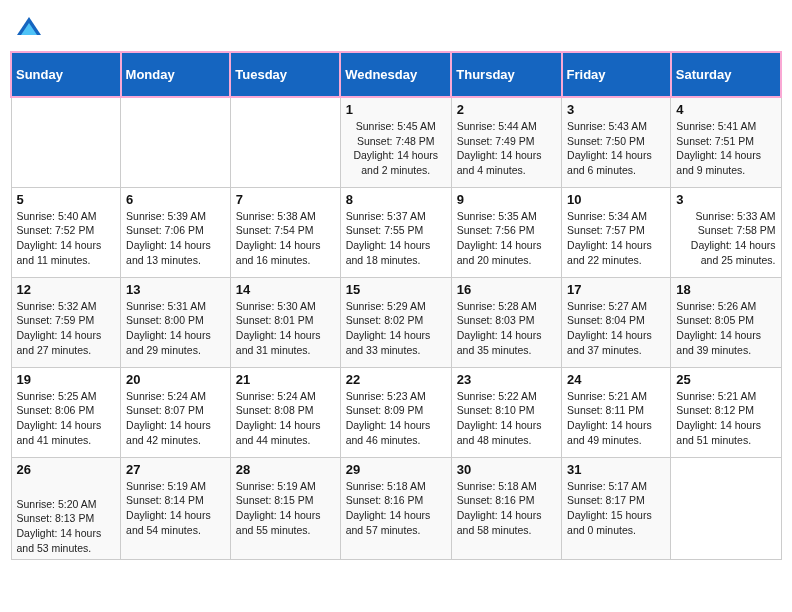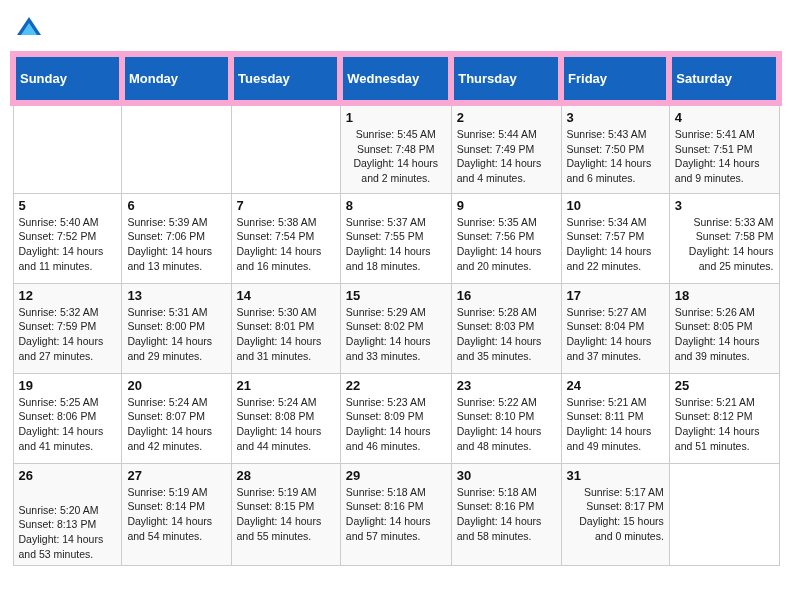--- a/index.html
+++ b/index.html
@@ -59,21 +59,21 @@
       border-collapse: collapse;
       font-size: 11px;
     }
     thead tr th {
       background-color: #1565c0;
       color: #fff;
       padding: 14px 4px;
       text-align: left;
       font-size: 13px;
       font-weight: bold;
-      border: 6px solid #f9a8d4;
+      border: 2px solid #f9a8d4;
     }
     tbody tr td {
       border: 1px solid #ccc;
       vertical-align: top;
       padding: 4px 5px;
       width: 113px;
       min-height: 70px;
       height: 90px;
     }
     tbody tr:nth-child(odd) td {
@@ -348,21 +348,21 @@
         </td>
         <td>
           <span class="day-num">30</span>
           <div class="day-info" style="white-space: pre-line;">Sunrise: 5:18 AM
 Sunset: 8:16 PM
 Daylight: 14 hours
 and 58 minutes.</div>
         </td>
         <td>
           <span class="day-num">31</span>
-          <div class="day-info" style="white-space: pre-line; text-align: right;">Sunrise: 5:17 AM
+          <div class="day-info" style="white-space: pre-line;">Sunrise: 5:17 AM
 Sunset: 8:17 PM
 Daylight: 15 hours
 and 0 minutes.</div>
         </td>
         <td class="empty"></td>
       </tr>
     </tbody>
 </table>
 
 </body></html>

